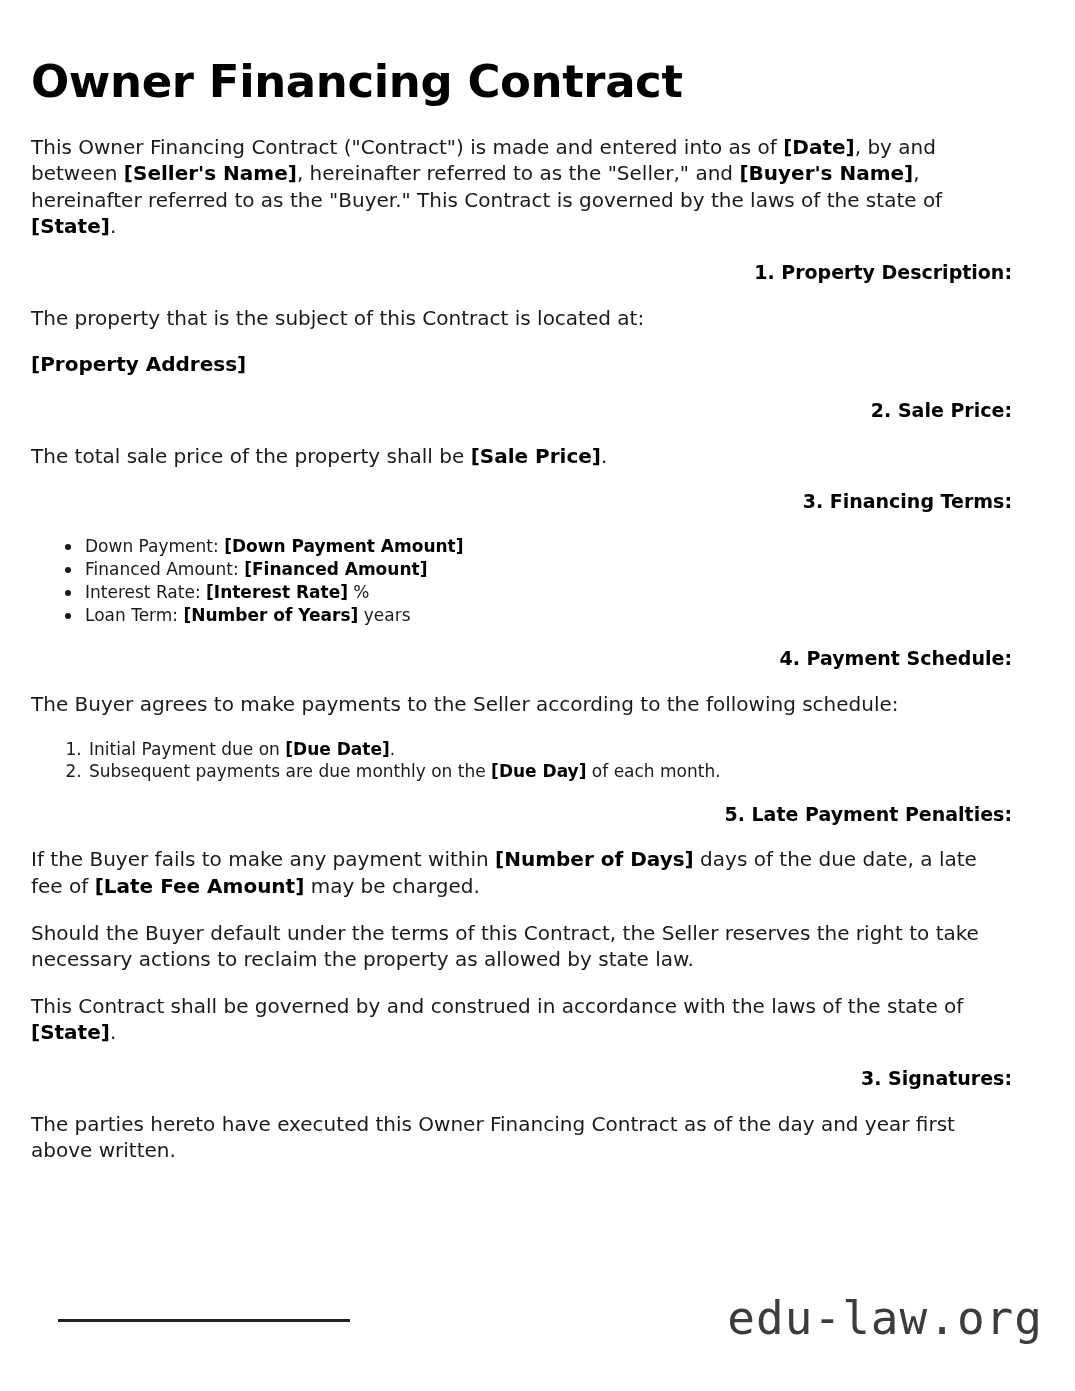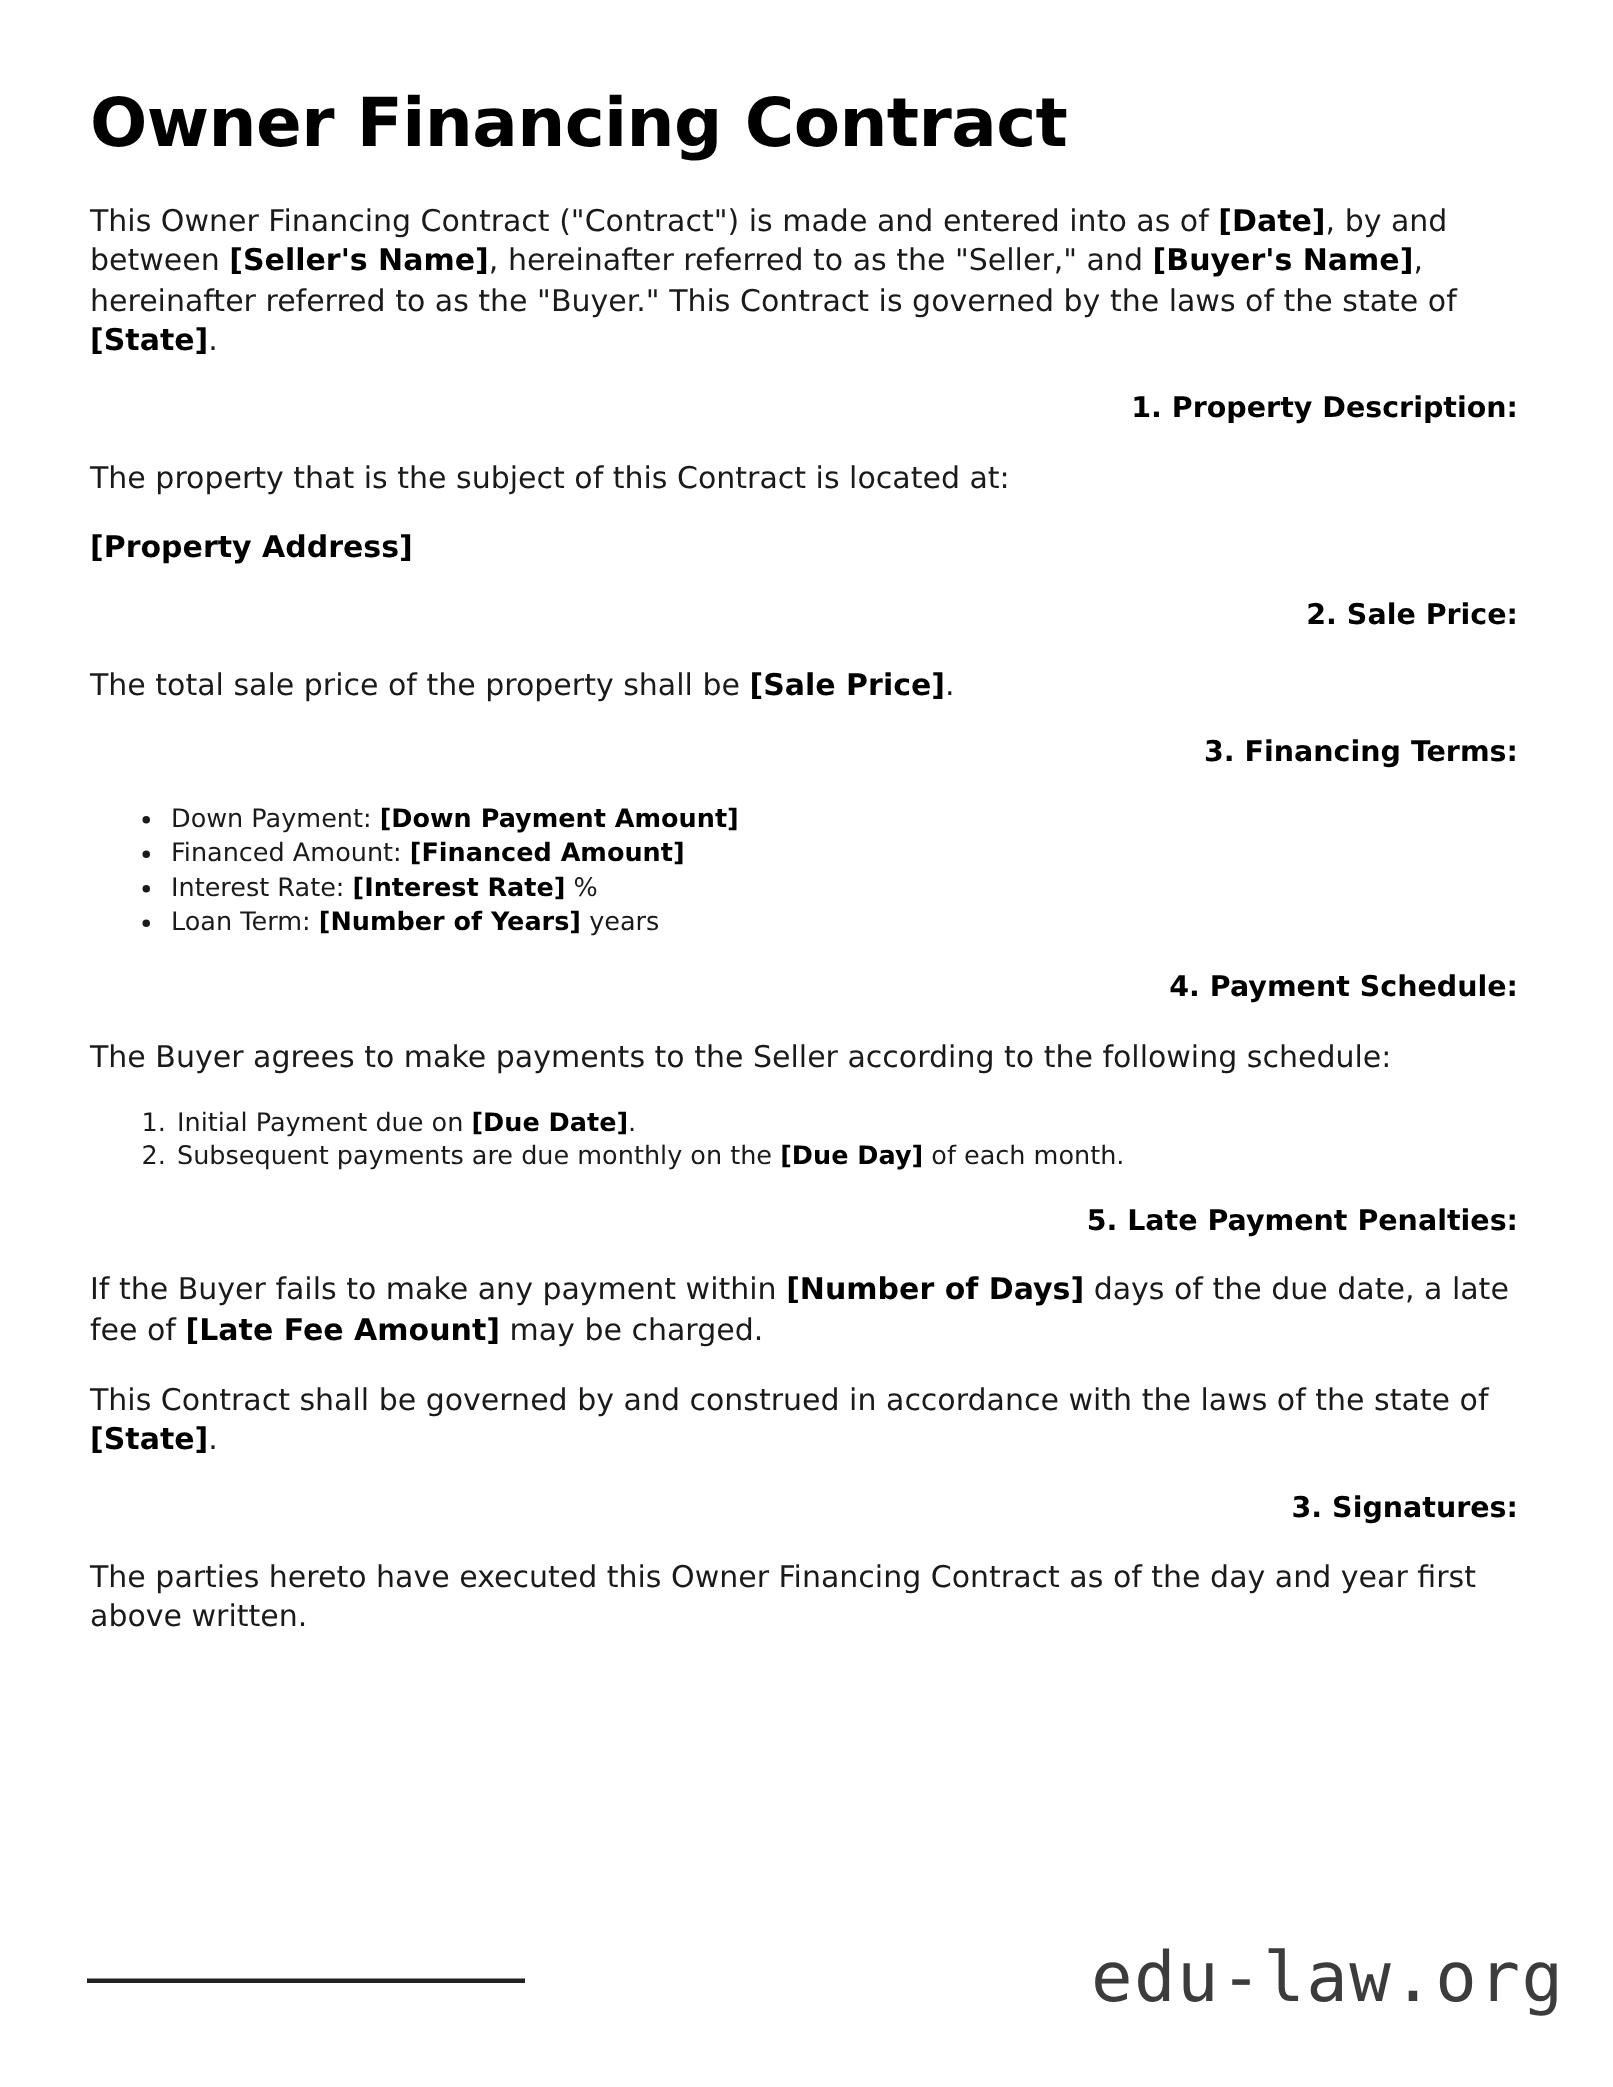--- a/index.html
+++ b/index.html
@@ -13,21 +13,21 @@
     position: relative;
     font-family: "DejaVu Sans", sans-serif;
     color: #000000;
     overflow: hidden;
   }
   .page {
     position: relative;
     width: 1075px;
     height: 1391px;
     box-sizing: border-box;
-    padding: 58px 63px 0 60px;
+    padding: 58px 63px 0 31px;
   }
   .doc-title {
     font-size: 45px;
     font-weight: bold;
     line-height: 1.06;
     letter-spacing: -0.4px;
     margin: 0 0 28px 0;
     color: #000;
   }
   p.body-text {
@@ -129,20 +129,21 @@
   <h2 class="section-heading">4. Payment Schedule:</h2>
   <p class="body-text spacer-tight">The Buyer agrees to make payments to the Seller according to the following schedule:</p>
   <ol class="numbered-list">
     <li><span>Initial Payment due on </span><b>[Due Date]</b><span>.</span></li>
     <li><span>Subsequent payments are due monthly on the </span><b>[Due Day]</b><span> of each month.</span></li>
   </ol>
 
   <h2 class="section-heading">5. Late Payment Penalties:</h2>
   <p class="body-text"><span>If the Buyer fails to make any payment within </span><b>[Number of Days]</b><span> days of the due date, a late fee of </span><b>[Late Fee Amount]</b><span> may be charged.</span></p>
 
+  <p class="body-text">Should the Buyer default under the terms of this Contract, the Seller reserves the right to take necessary actions to reclaim the property as allowed by state law.</p>
 
   <p class="body-text"><span>This Contract shall be governed by and construed in accordance with the laws of the state of </span><b>[State]</b><span>.</span></p>
 
   <h2 class="section-heading">3. Signatures:</h2>
   <p class="body-text">The parties hereto have executed this Owner Financing Contract as of the day and year first above written.</p>
 
   <div class="sig-area">
     <div class="signature-line"></div>
     <div class="watermark">edu-law.org</div>
   </div>

